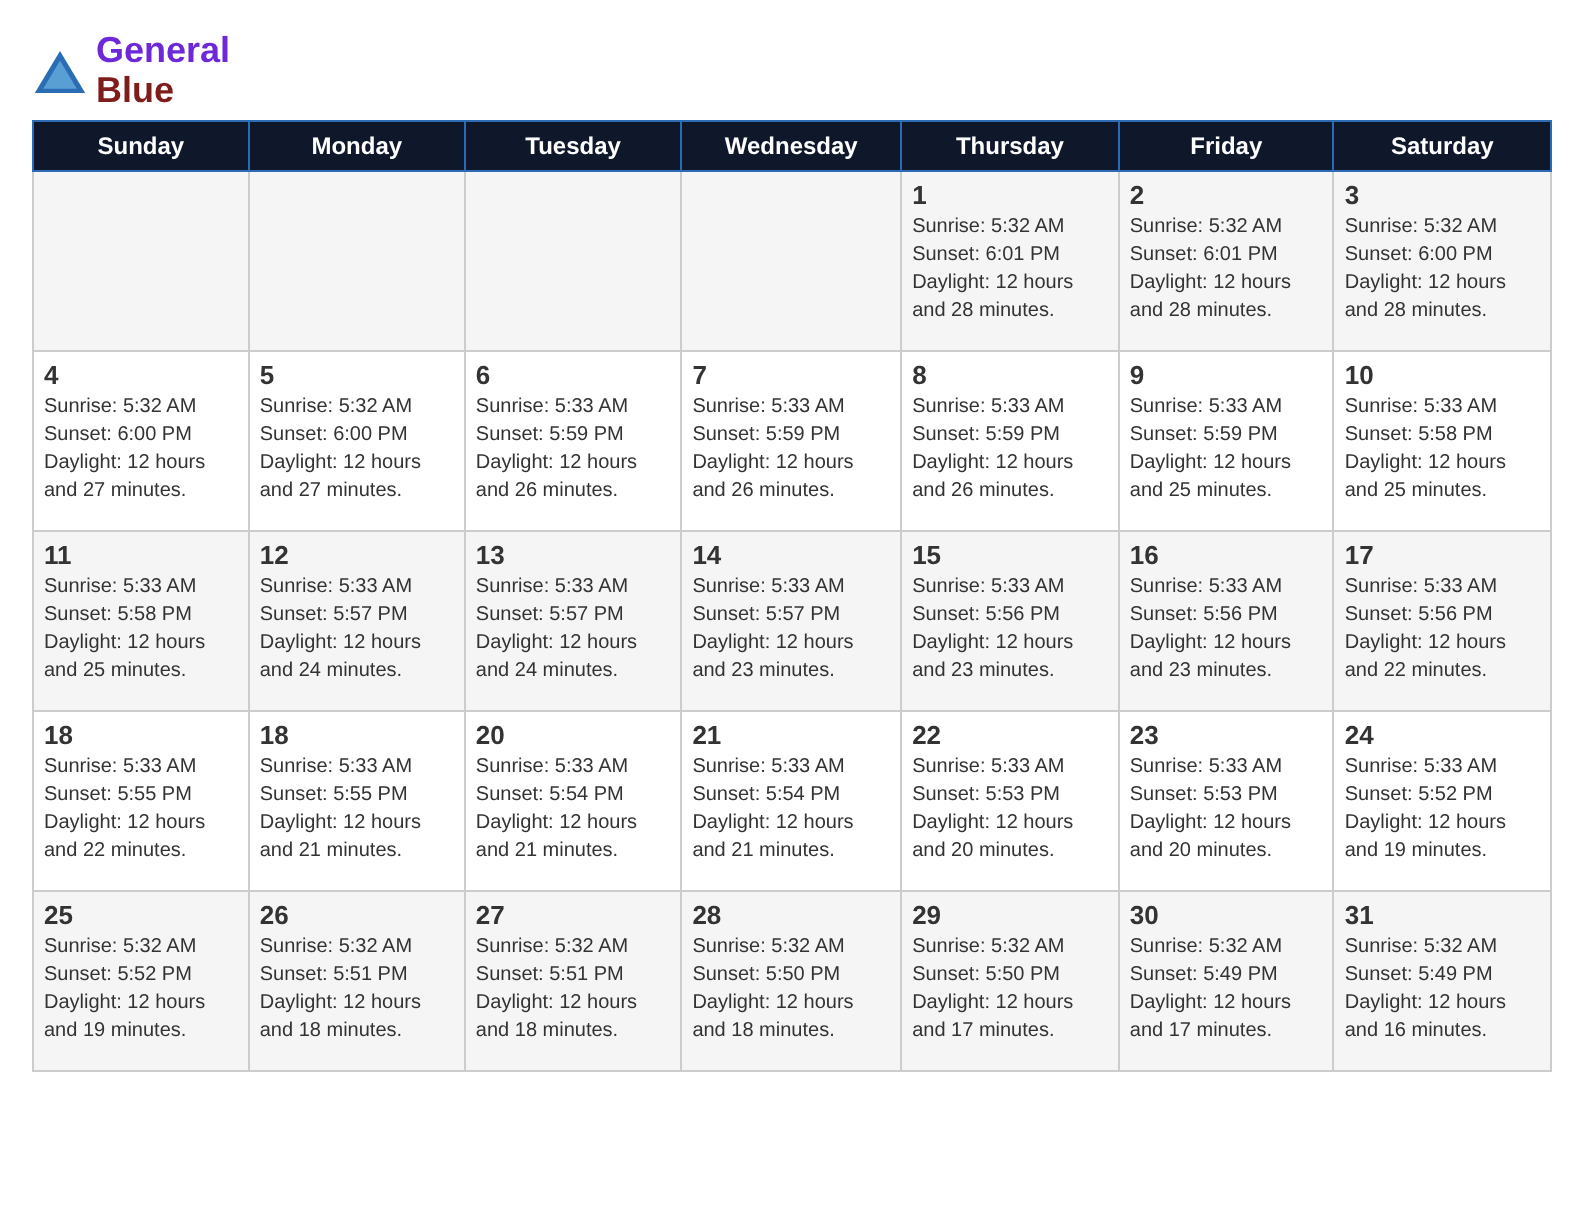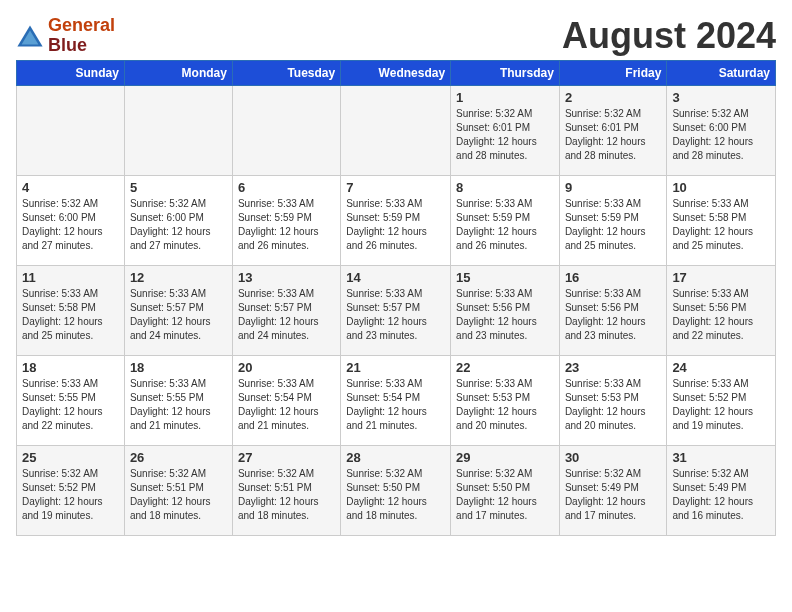--- a/index.html
+++ b/index.html
@@ -19,21 +19,21 @@
     .logo {
       display: flex;
       align-items: center;
       gap: 4px;
     }
     .logo-text {
       font-size: 18px;
       font-weight: bold;
       line-height: 1.1;
     }
-    .logo-general { color: #c2410c; }
+    .logo-general { color: #6d28d9; }
     .logo-blue { color: #7f1d1d; }
     .logo-icon {
       width: 28px;
       height: 28px;
     }
     .title-section {
       text-align: right;
     }
     .month-year {
       font-size: 36px;
@@ -45,23 +45,23 @@
       font-size: 15px;
       color: #333;
       margin-top: 2px;
     }
     table {
       width: 100%;
       border-collapse: collapse;
       font-size: 10px;
     }
     thead tr th {
-      background-color: #1d4ed8;
+      background-color: #0f172a;
       color: #fff;
-      text-align: right;
+      text-align: center;
       padding: 5px 5px;
       font-size: 12px;
       font-weight: bold;
       border: 1px solid #2a6db5;
     }
     tbody tr td {
       border: 1px solid #ccc;
       vertical-align: top;
       padding: 4px 5px;
       height: 90px;
@@ -97,21 +97,20 @@
     <svg class="logo-icon" viewBox="0 0 40 40" xmlns="http://www.w3.org/2000/svg">
       <polygon points="20,5 38,35 2,35" fill="#2a6db5"></polygon>
       <polygon points="20,12 32,32 8,32" fill="#5a9fd4"></polygon>
     </svg>
     <div class="logo-text">
       <span class="logo-general">General</span><br>
       <span class="logo-blue">Blue</span>
     </div>
   </div>
   <div class="title-section">
-    <div class="month-year">August 2024</div>
   </div>
 </div>
 
 <table>
   <thead>
     <tr>
       <th>Sunday</th>
       <th>Monday</th>
       <th>Tuesday</th>
       <th>Wednesday</th>

